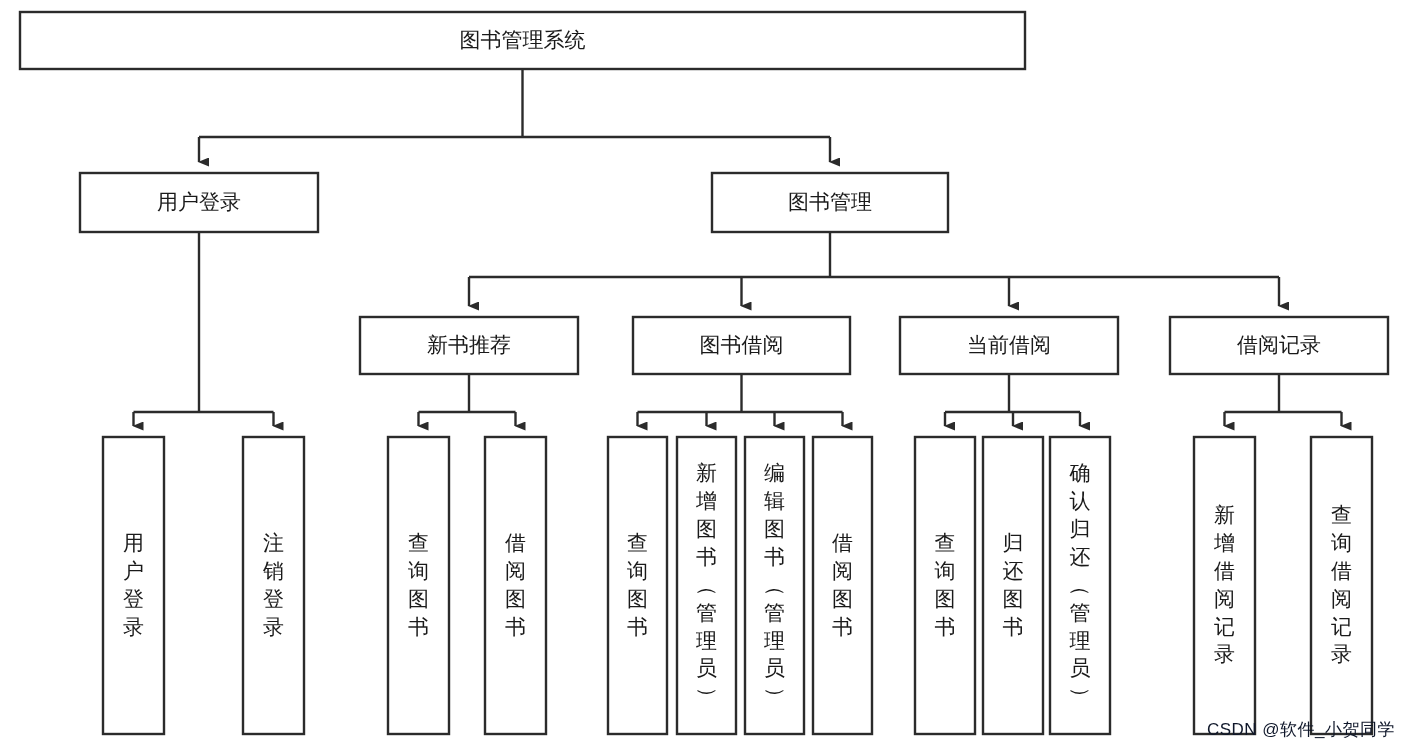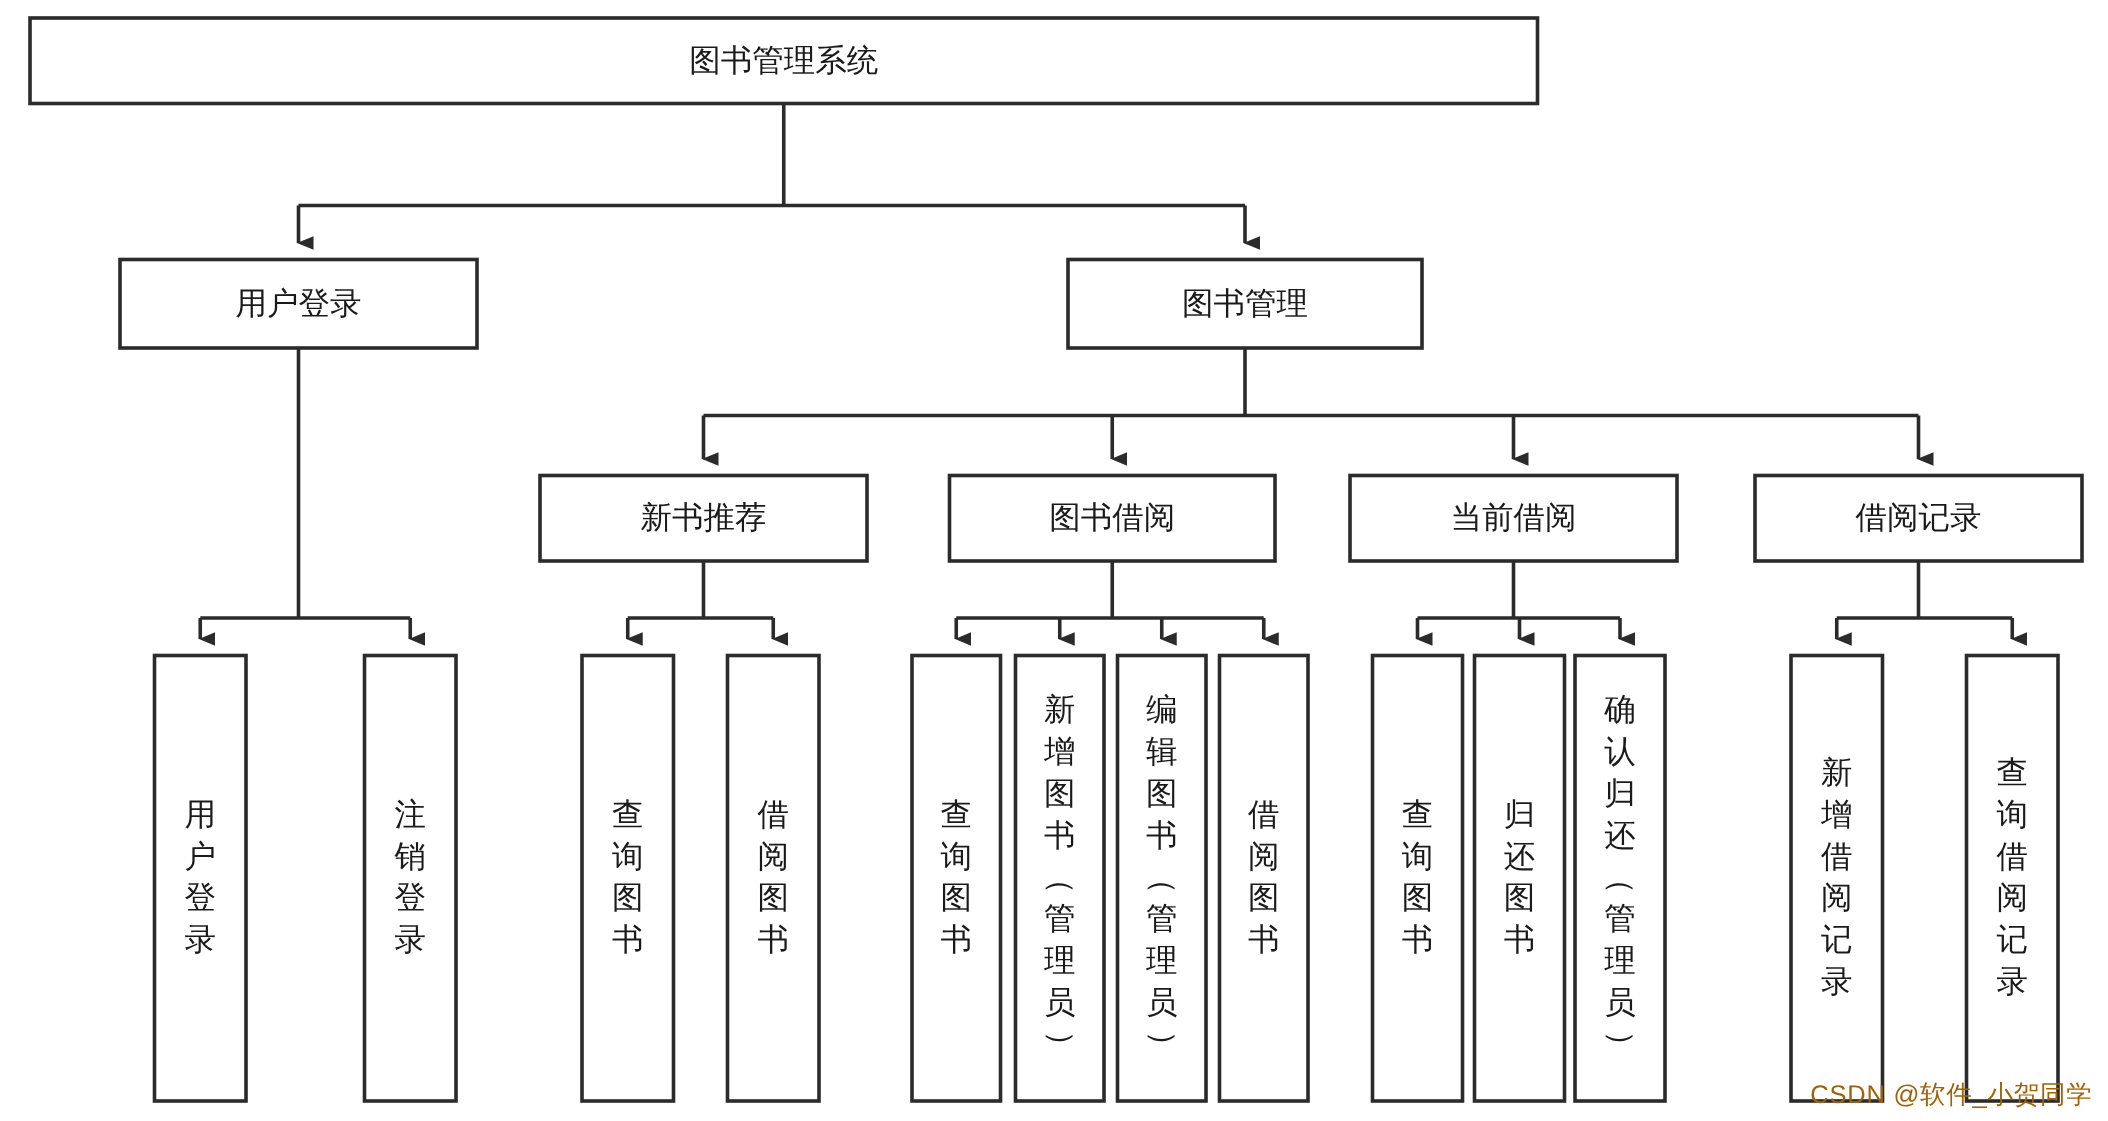--- a/index.html
+++ b/index.html
@@ -47,21 +47,21 @@
     fill: #1a1a1a;
     text-anchor: middle;
     white-space: pre;
   }
   .watermark {
     position: absolute;
     right: 10px;
     bottom: 6px;
     font-family: "Liberation Sans", "DejaVu Sans", sans-serif;
     font-size: 17px;
-    color: #a16207;
+    color: #0f172a;
     letter-spacing: 0.5px;
     user-select: none;
     white-space: nowrap;
   }
 </style>
 </head>
 <body>
 
 <div id="stage">
   <svg id="diagram-svg" viewBox="0 0 1405 747" xmlns="http://www.w3.org/2000/svg">

